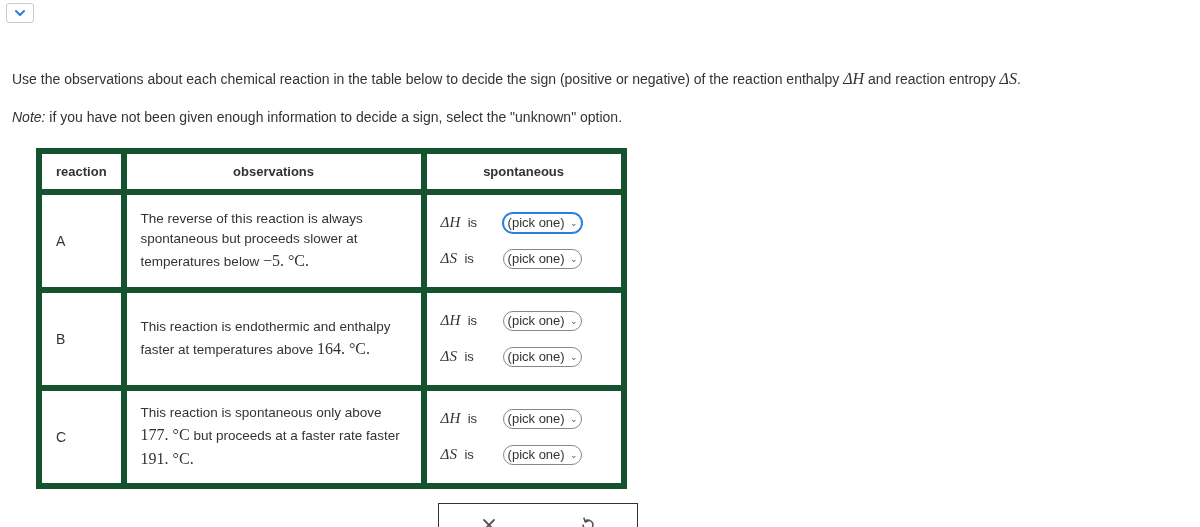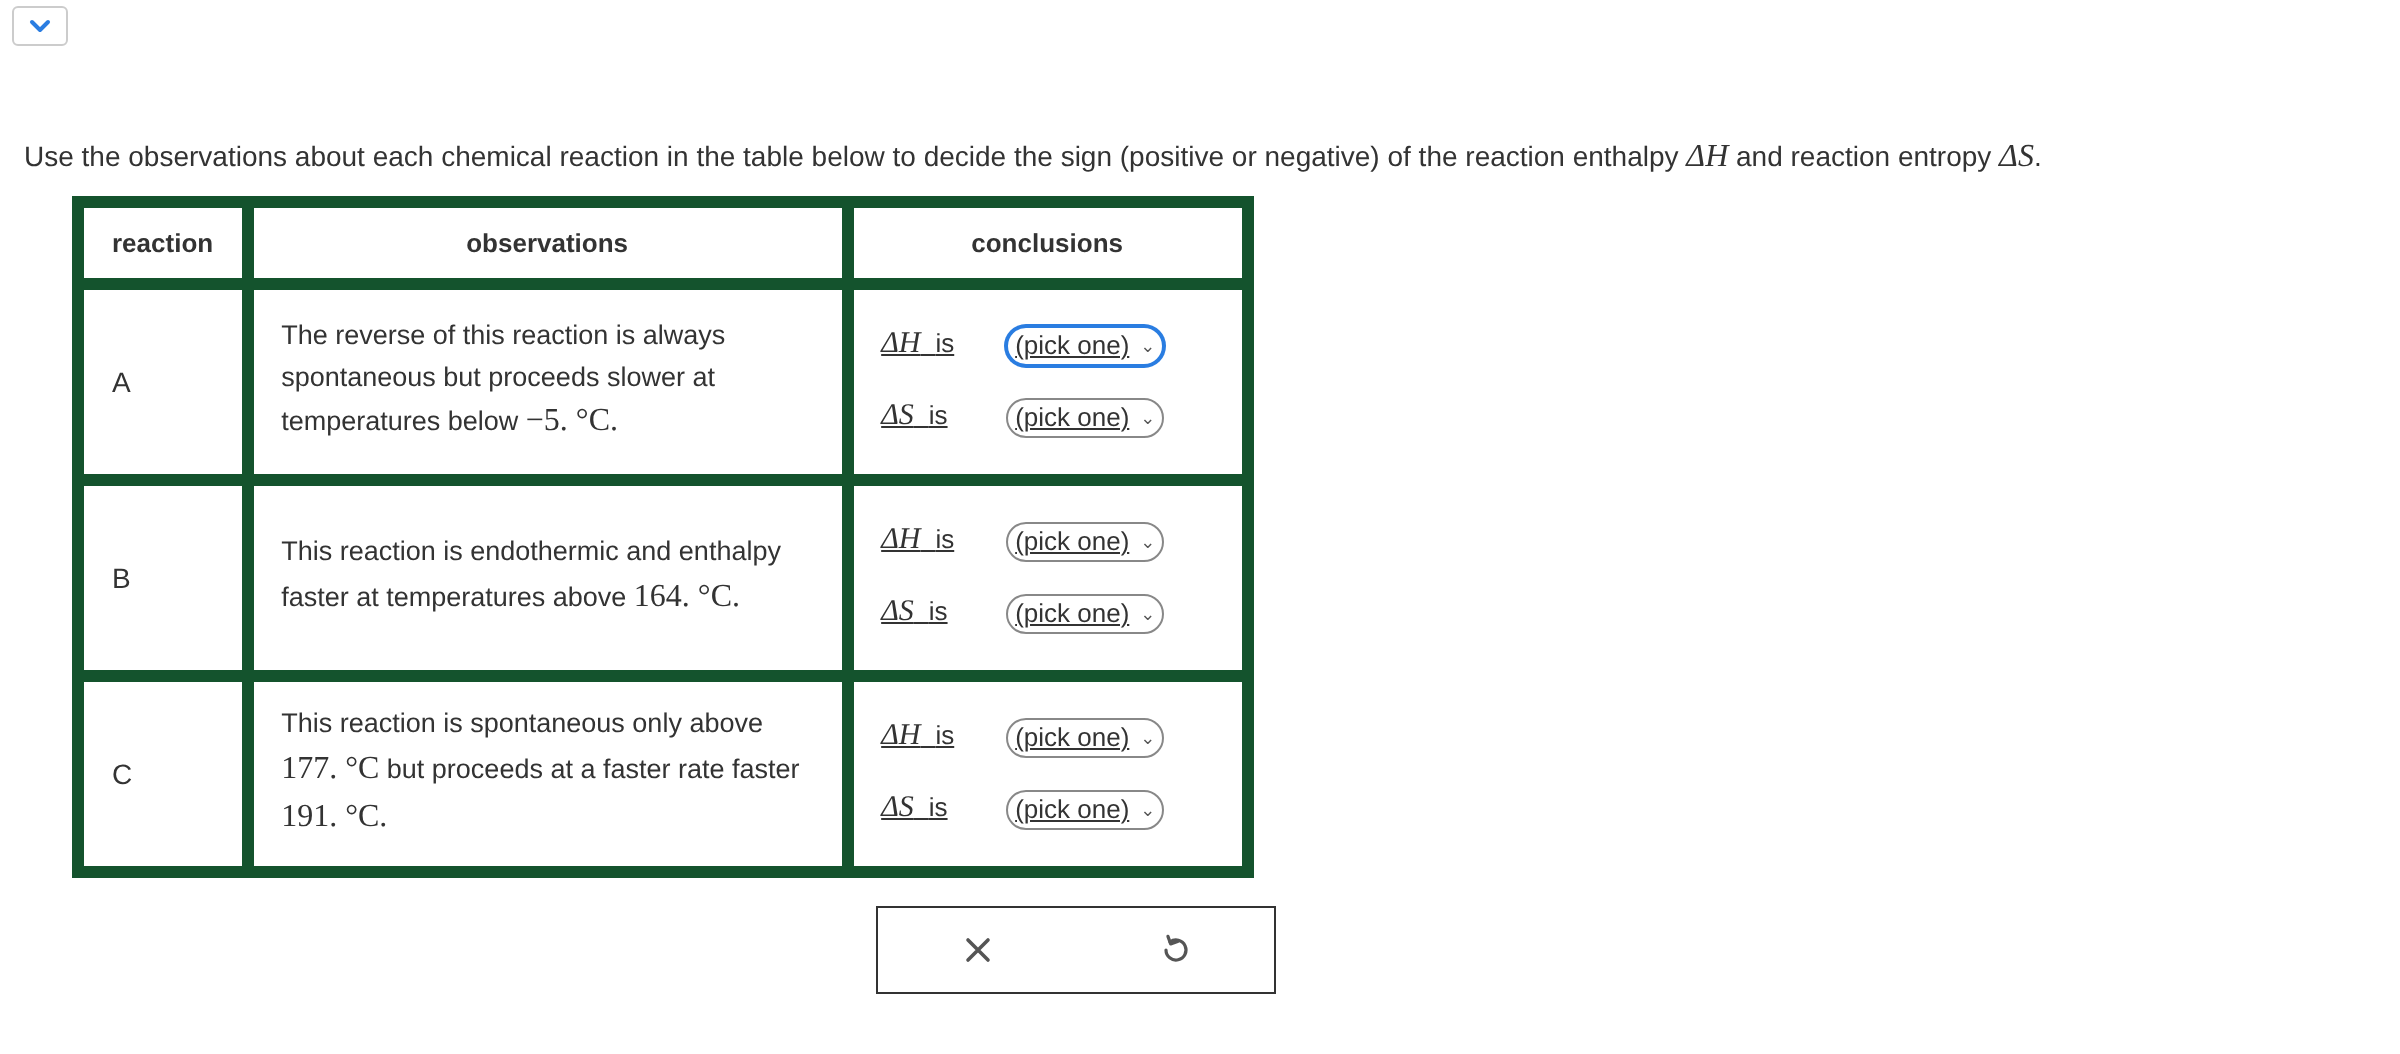--- a/index.html
+++ b/index.html
@@ -47,21 +47,21 @@
       font-weight: bold;
       text-align: center;
       font-size: 13px;
       padding: 10px 14px;
     }
     th.col-reaction { width: 76px; }
     th.col-obs { width: 300px; }
     th.col-conc { width: 200px; }
     td.rxn-cell { text-align: center; font-size: 14px; }
     td.obs-cell { font-size: 13.5px; line-height: 1.5; padding: 14px 14px; }
-    td.conc-cell { padding: 10px 12px; border-left: 1px solid #333; text-decoration: underline;}
+    td.conc-cell { padding: 10px 12px; border-left: 1px solid #333;}
     .conc-row {
       display: flex;
       align-items: center;
       gap: 10px;
       padding: 8px 0;
     }
     .delta-label {
       font-family: 'Times New Roman', serif;
       font-size: 15px;
       white-space: nowrap;
@@ -121,28 +121,31 @@
 <div class="toggle-btn">
   <svg width="12" height="12" viewBox="0 0 12 12">
       <path d="M2 4 L6 8 L10 4" stroke="#2a7de1" stroke-width="2" fill="none" stroke-linecap="round" stroke-linejoin="round"></path>
     </svg>
 </div>
 
 <div class="content">
   <p class="para">
     <span>Use the observations about each chemical reaction in the table below to decide the sign (positive or negative) of the reaction enthalpy </span><span class="italic-var"><span>Δ</span><span>H</span></span><span> and reaction entropy </span><span class="italic-var"><span>Δ</span><span>S</span></span><span>.</span>
   </p>
+  <p class="note-line">
+    <span class="note-word">Note:</span><span style="font-style:normal"> if you have not been given enough information to decide a sign, select the "unknown" option.</span>
+  </p>
 
   <div class="table-wrap">
   <table class="main">
     <thead>
       <tr>
         <th class="col-reaction">reaction</th>
         <th class="col-obs">observations</th>
-        <th class="col-conc">conclusions</th>
+        <th class="col-conc">spontaneous</th>
       </tr>
     </thead>
     <tbody>
 
       <tr>
         <td class="rxn-cell">A</td>
         <td class="obs-cell">
           <span>The reverse of this reaction is always spontaneous but proceeds slower at temperatures below </span><span class="serif-num">−5.</span><span class="serif-num"> °C.</span>
         </td>
         <td class="conc-cell">

